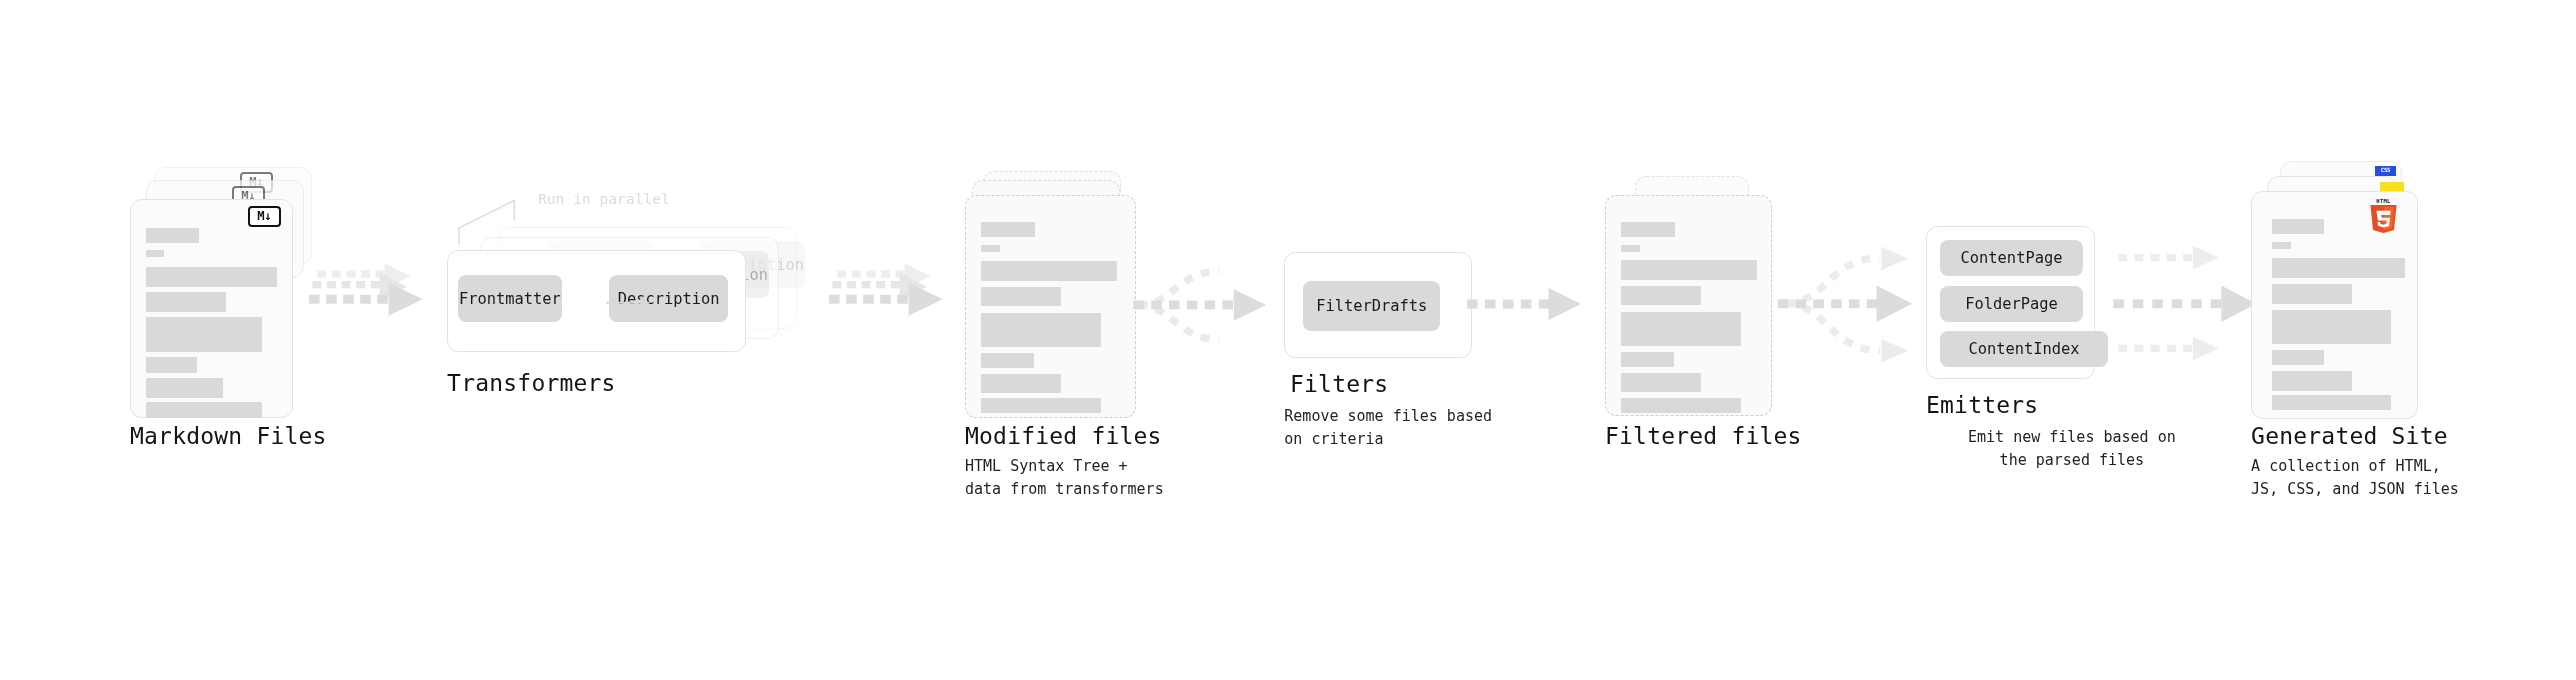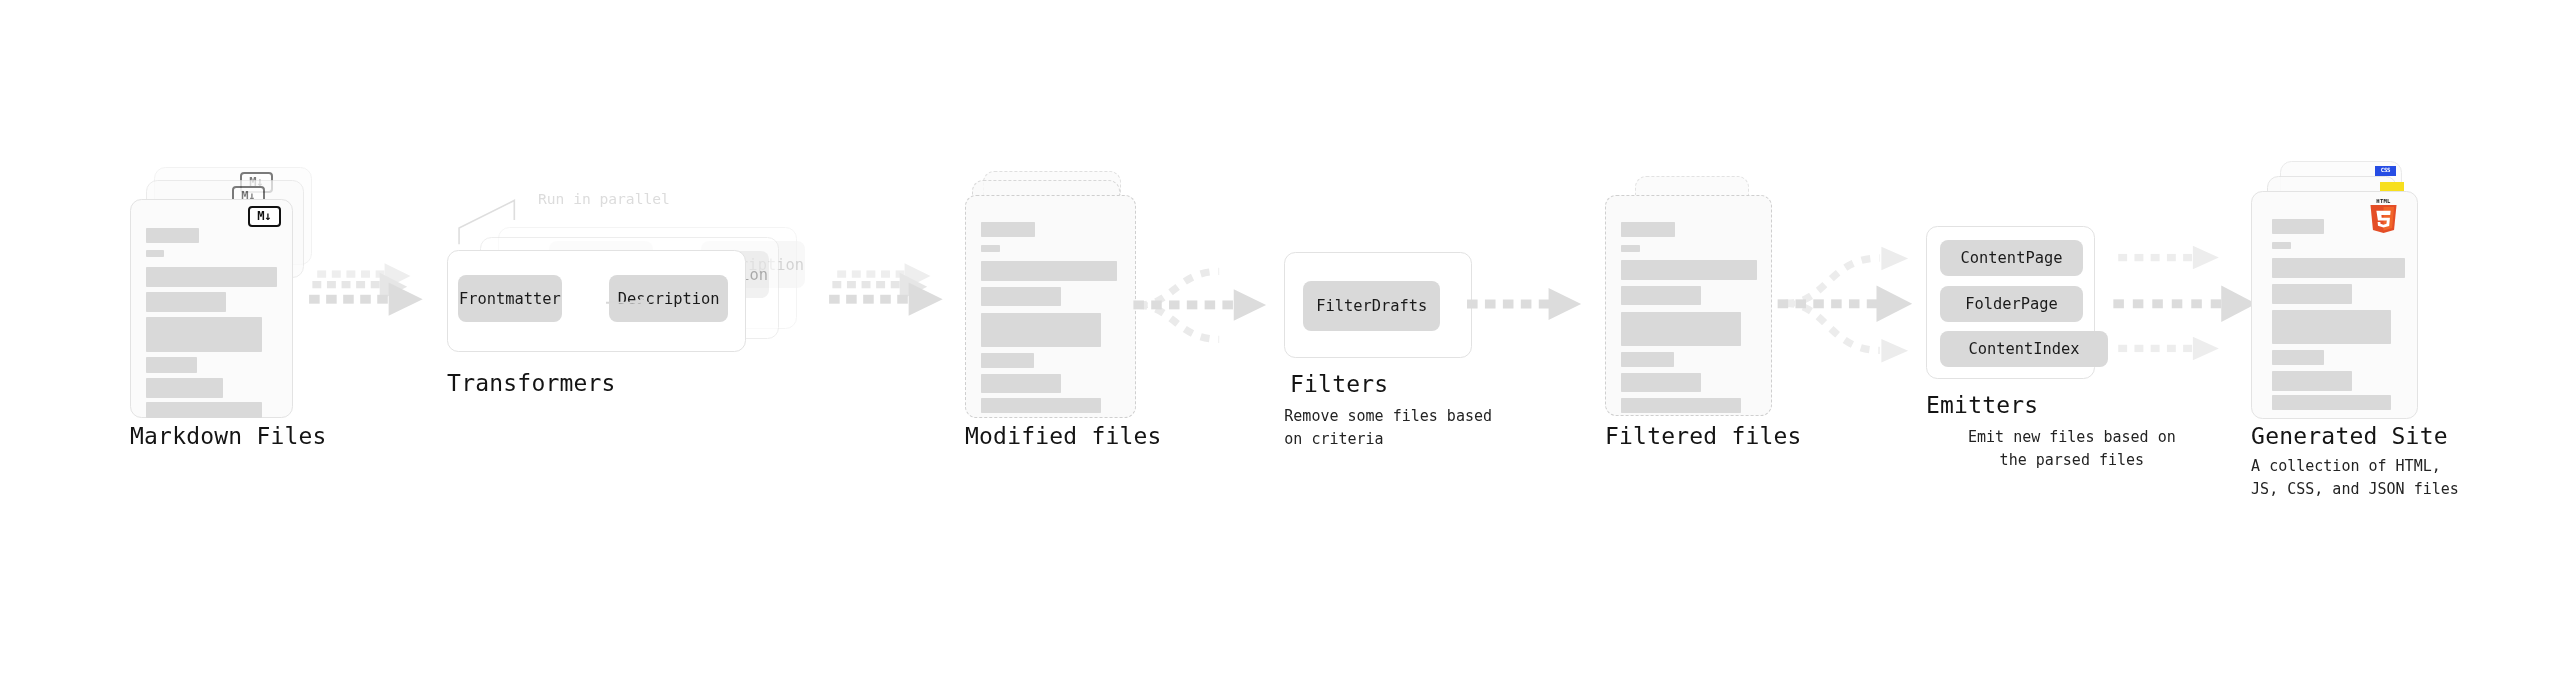--- a/index.html
+++ b/index.html
@@ -289,20 +289,22 @@
       <div class="bar" style="left:14.6px;top:49px;width:19.5px;height:7.3px;"></div>
       <div class="bar" style="left:14.6px;top:65px;width:136px;height:20.3px;"></div>
       <div class="bar" style="left:14.6px;top:91px;width:80px;height:18.7px;"></div>
       <div class="bar" style="left:14.6px;top:117px;width:120px;height:34px;"></div>
       <div class="bar" style="left:14.6px;top:157px;width:53px;height:15.4px;"></div>
       <div class="bar" style="left:14.6px;top:178px;width:80px;height:18.7px;"></div>
       <div class="bar" style="left:14.6px;top:202px;width:120px;height:15.4px;"></div>
     </div>
 
     <div class="title" style="left:39px;top:423px;">Modified files</div>
+    <div class="caption" style="left:39px;top:455px;">HTML Syntax Tree +
+data from transformers</div>
   </div>
 
   <svg class="art" style="left:1130px;top:260px;" width="146" height="89" viewBox="0 0 180 110">
     <path d="M10 56 C 52 56, 58 14, 110 14" fill="none" stroke="#eaeaea" stroke-width="9" stroke-dasharray="11 11" stroke-linecap="butt"></path>
     <path d="M10 56 C 52 56, 58 98, 110 98" fill="none" stroke="#eaeaea" stroke-width="9" stroke-dasharray="11 11" stroke-linecap="butt"></path>
     <g fill="#dcdcdc">
       <rect x="4" y="50" width="13" height="11"></rect>
         <rect x="26" y="50" width="13" height="11"></rect>
       <rect x="48" y="50" width="13" height="11"></rect>
         <rect x="70" y="50" width="13" height="11"></rect>

